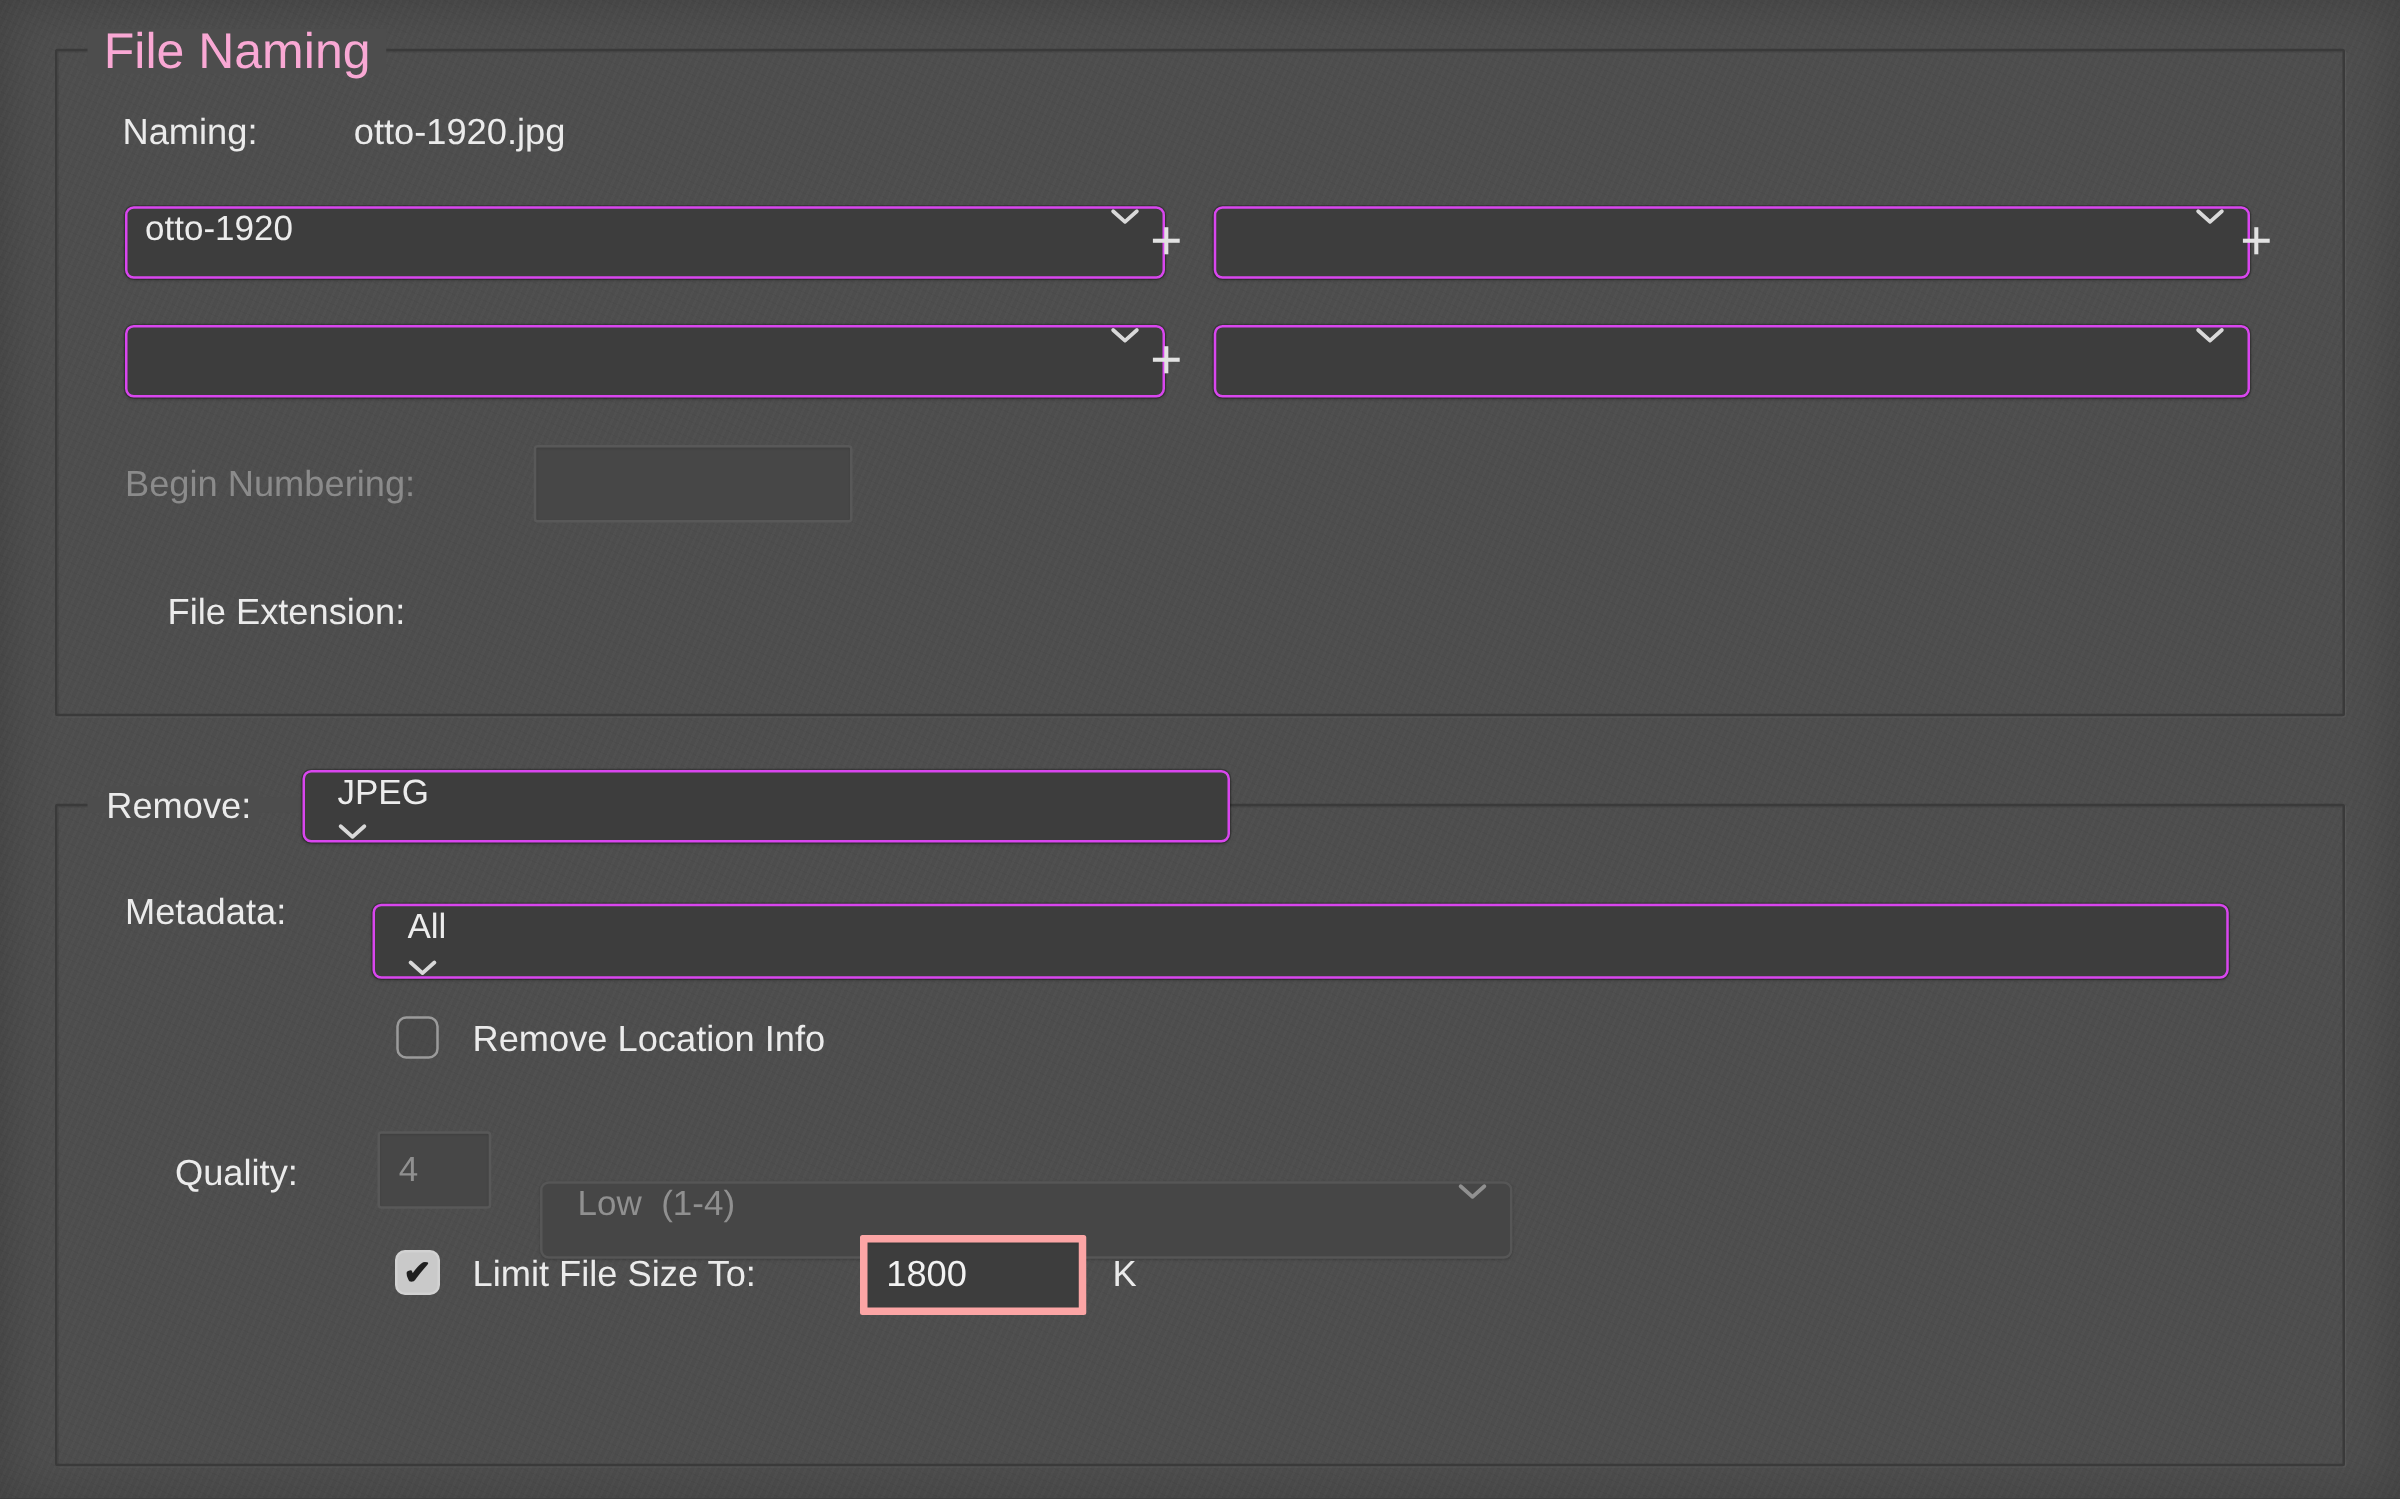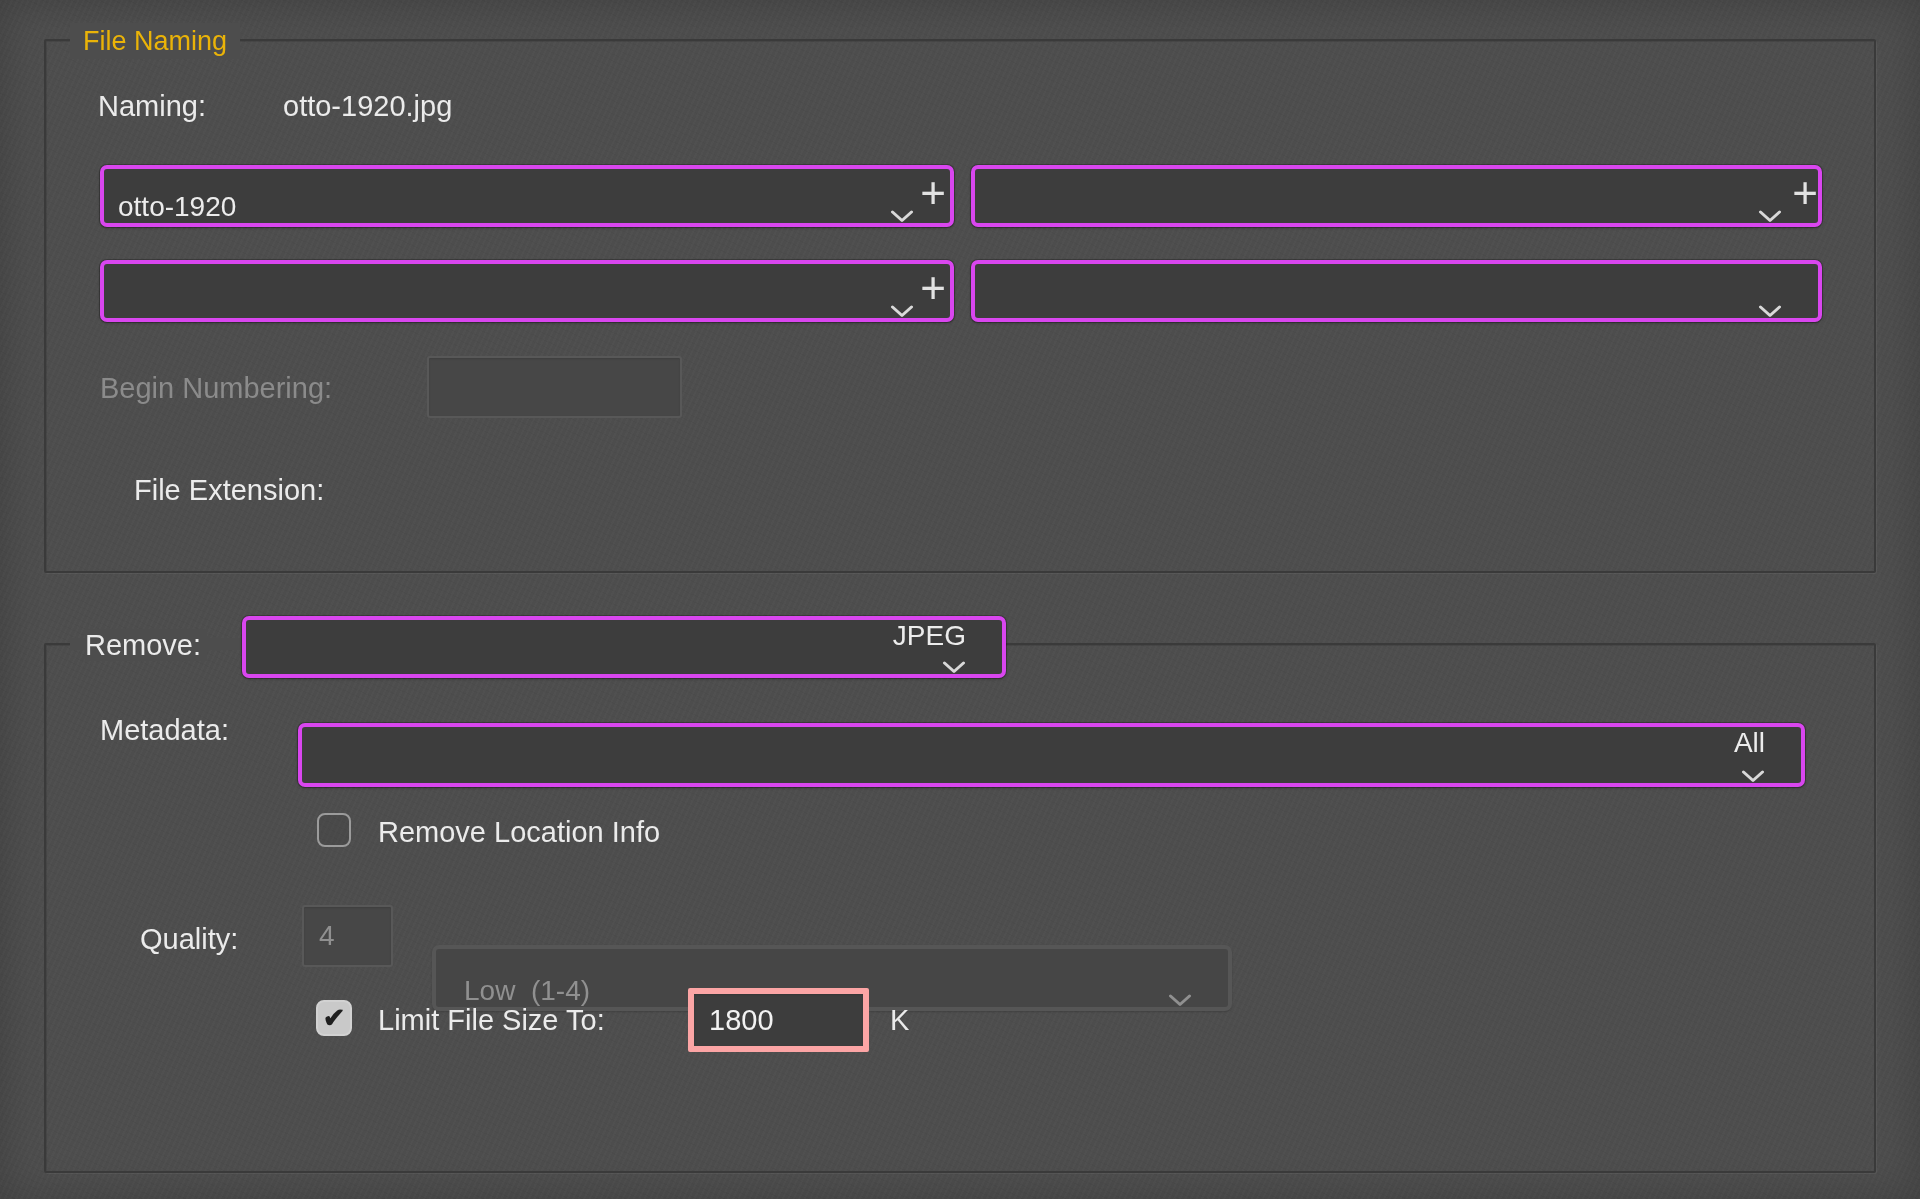--- a/index.html
+++ b/index.html
@@ -19,31 +19,31 @@
       repeating-linear-gradient(115deg, rgba(255,255,255,.016) 0 2px, rgba(0,0,0,0) 2px 5px),
       repeating-linear-gradient(25deg, rgba(0,0,0,.03) 0 1px, rgba(0,0,0,0) 1px 6px);
   }
   .abs{position:absolute;}
   .group{
     border:2px solid #3a3a3a;border-radius:2px;
     box-shadow:1px 1px 0 rgba(255,255,255,.055), inset 1px 1px 0 rgba(0,0,0,.10);
   }
   .legend{
     background:#4d4d4d;padding:0 13px;
-    font-size:27px;line-height:36px;color:#eab308;white-space:nowrap;
+    font-size:40px;line-height:36px;color:#f9a8d4;white-space:nowrap;
   }
   .lbl{font-size:29px;line-height:32px;white-space:nowrap;color:#ebebeb;}
   .lbl.dim{color:#8b8b8b;}
   .r{}
   .dd{
-    display:flex;align-items:flex-end;
-    background:#3d3d3d;border:4px solid #d946ef;border-radius:7px;
+    display:flex;align-items:flex-start;
+    background:#3d3d3d;border:2px solid #d946ef;border-radius:7px;
     box-shadow:0 1px 3px rgba(0,0,0,.30), 0 0 0 1px rgba(0,0,0,.22);
     font-size:28px;color:#ececec;cursor:default;
-    padding:0 36px 0 14px;white-space:pre;
+    padding:0 18px 0 14px;white-space:pre;
   }
   .dd .val{flex:1 1 auto;overflow:hidden;}
   .dd.pl26{padding-left:26px;flex-direction:column;}
   .dd.pl34{padding-left:34px;}
   .dd.disabled{background:#464646;border-color:#565656;color:#909090;
     box-shadow:0 1px 2px rgba(0,0,0,.18);}
   .chev{flex:0 0 auto;display:block;}
   .field{
     background:#474747;border:2px solid #585858;border-radius:3px;
     box-shadow:inset 0 1px 2px rgba(0,0,0,.12);

